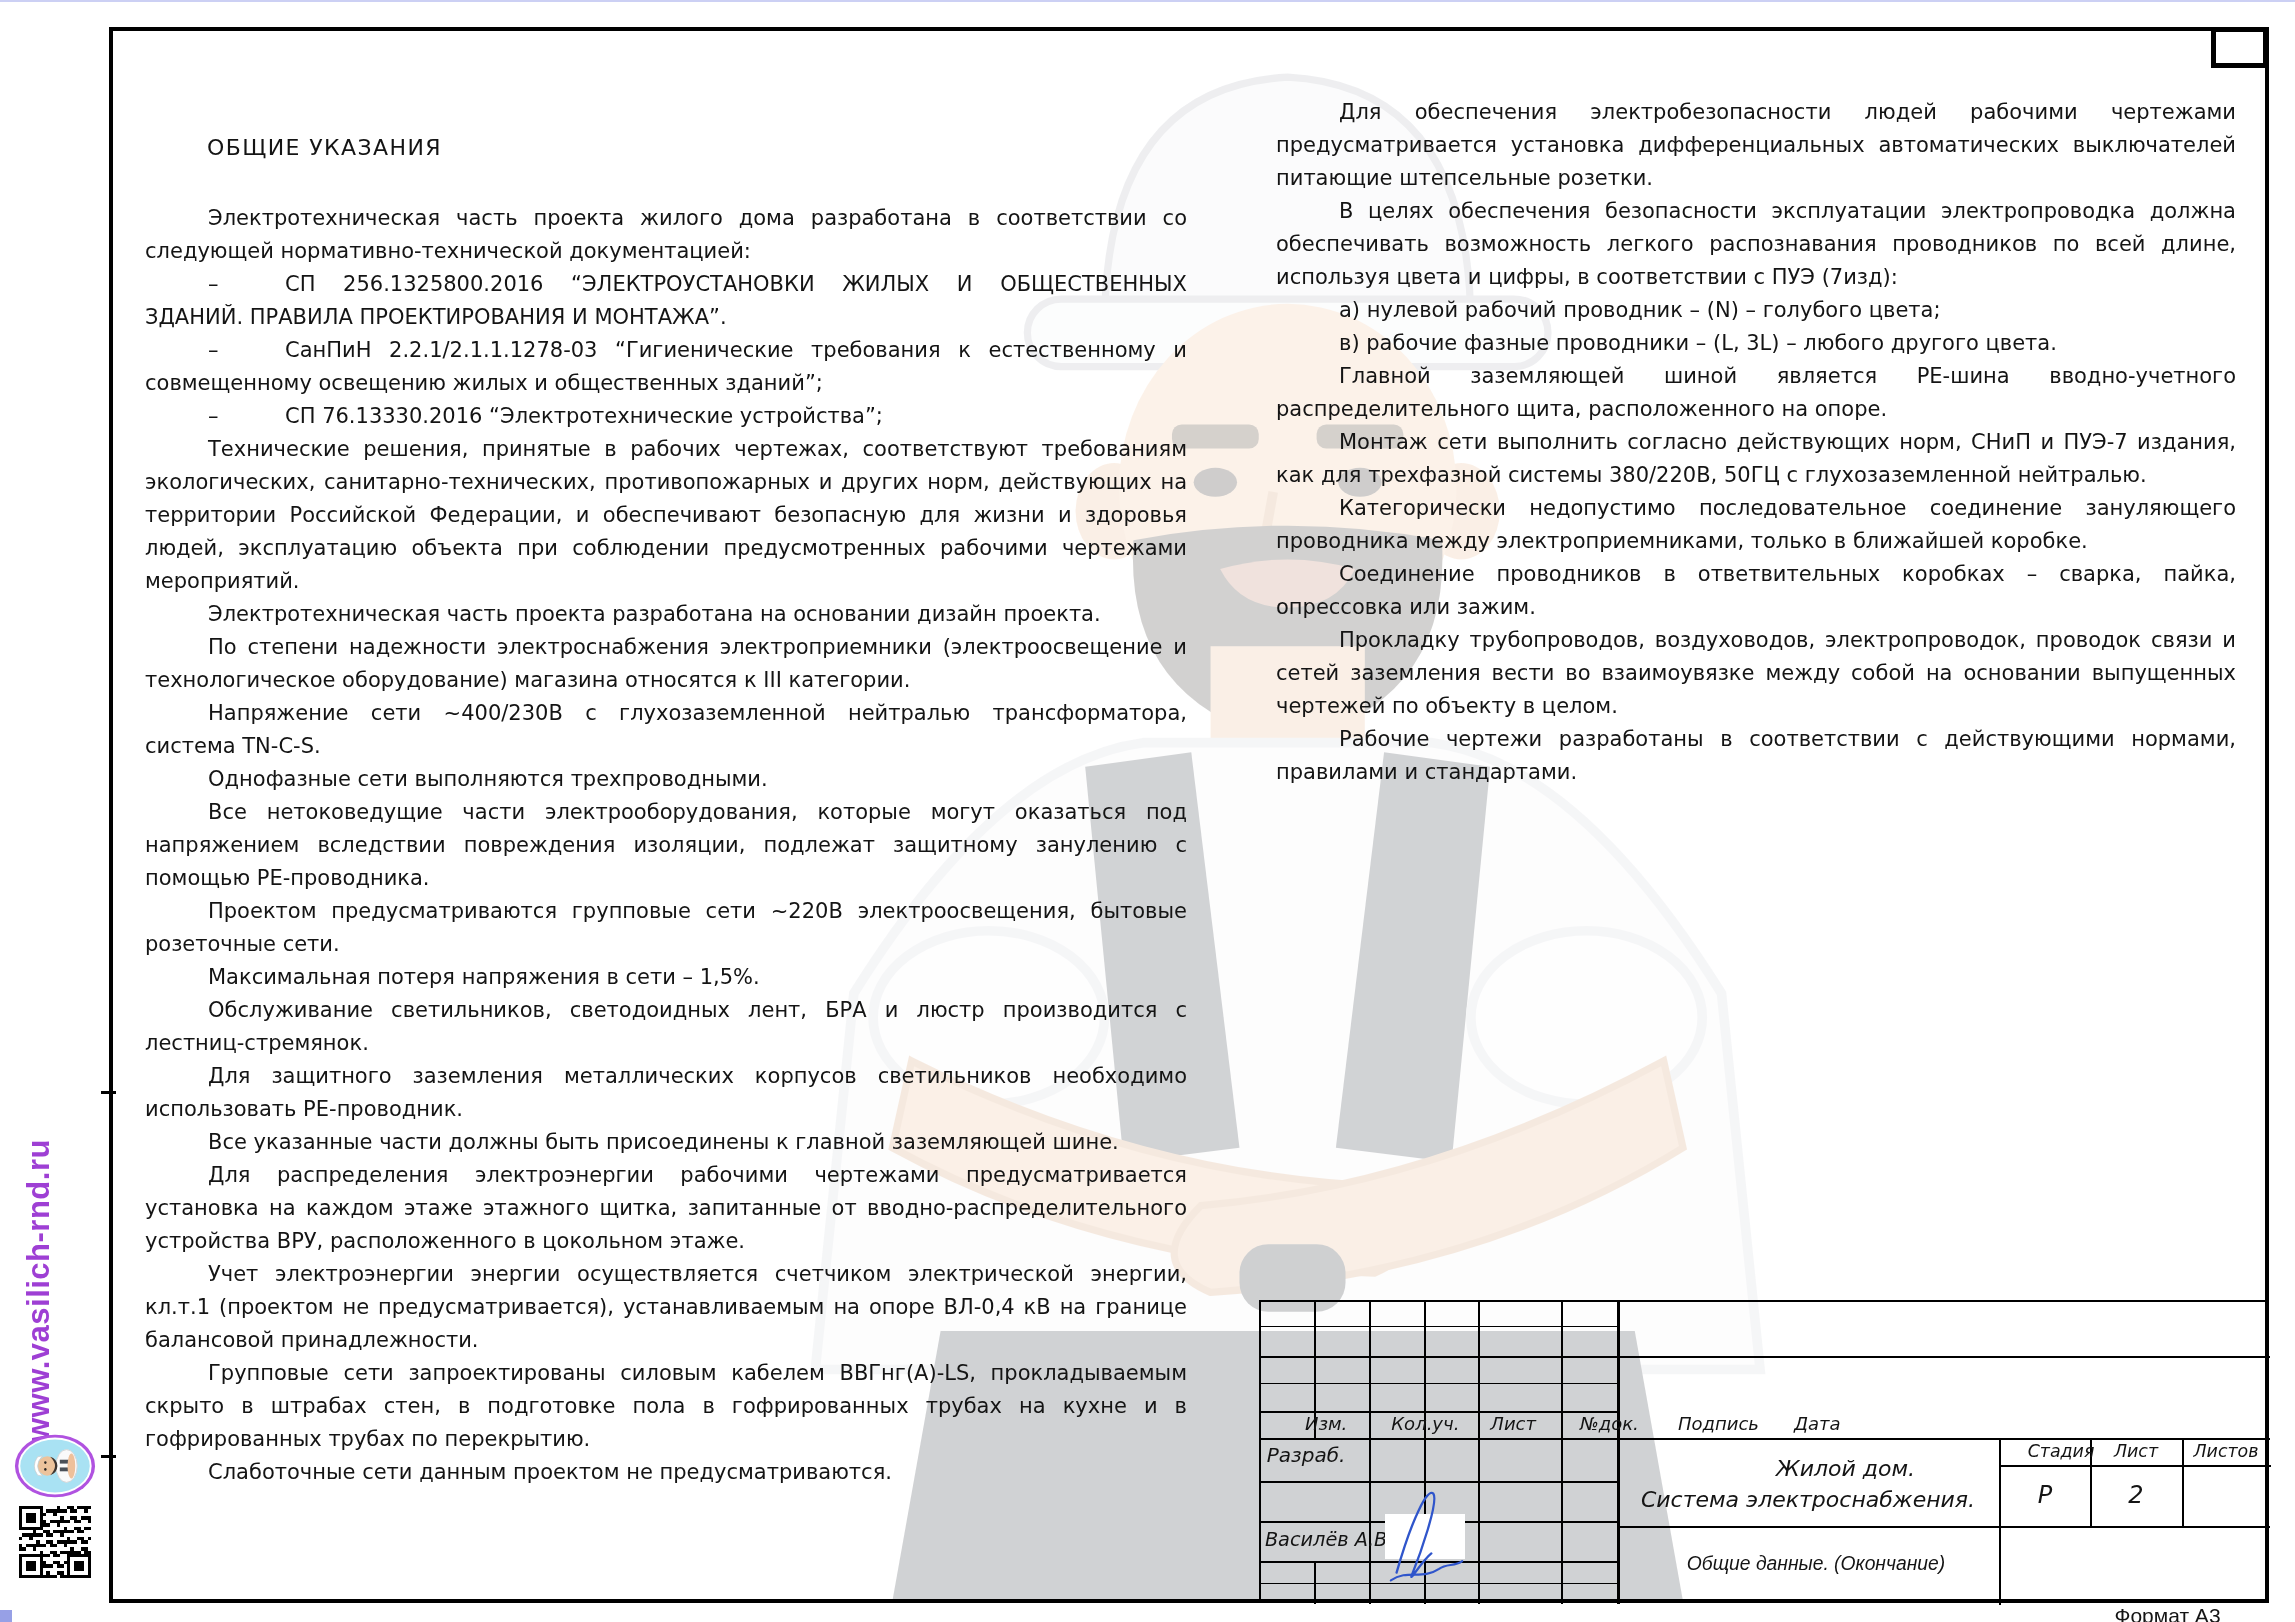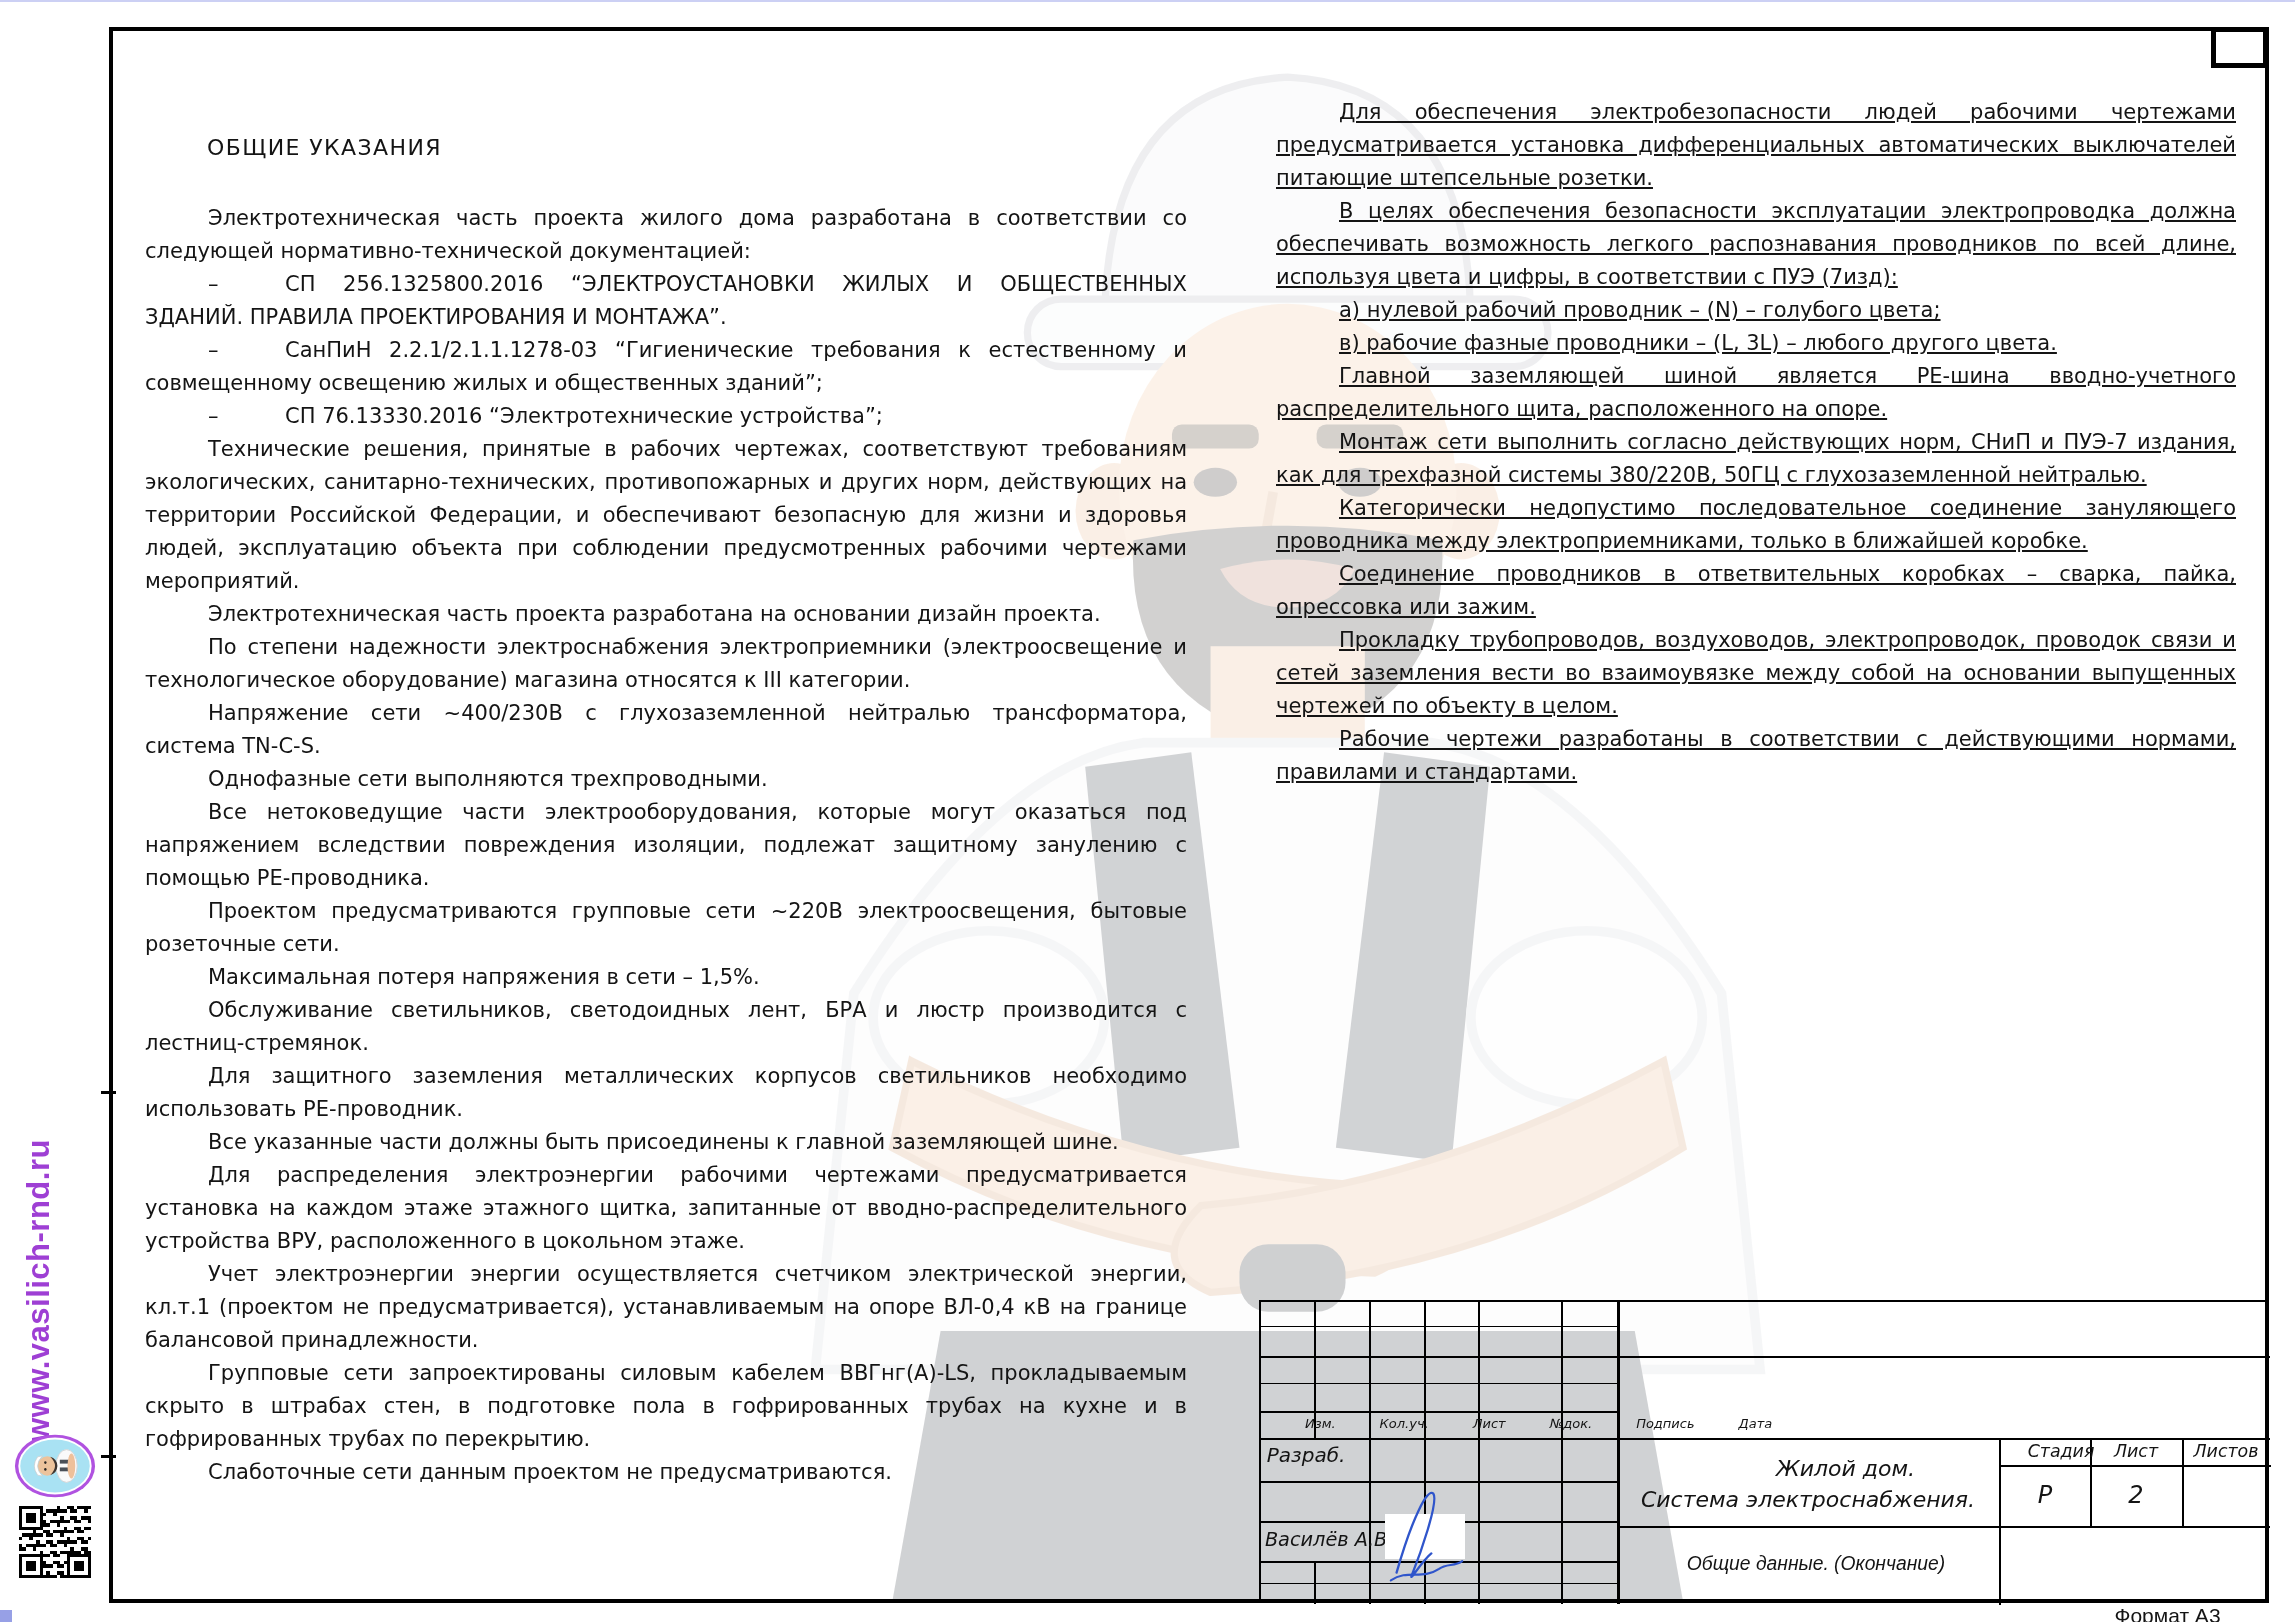--- a/index.html
+++ b/index.html
@@ -12,21 +12,21 @@
   .corner-box{position:absolute;left:2211px;top:26.5px;width:57px;height:41px;
          border:5.3px solid #000;box-sizing:border-box;background:#fff;}
   .fold-mark{position:absolute;width:15.4px;height:3.4px;background:#000;}
 
   
   .watermark{position:absolute;left:661px;top:29px;width:1263px;height:1572px;opacity:.24;}
 
   
   .col{position:absolute;text-align:justify;}
   .col-left{left:145px;top:135px;width:1042px;}
-  .col-right{left:1276px;top:96px;width:960px;text-decoration:underline;}
+  .col-right{left:1276px;top:96px;width:960px;}
   .notes-title{font-size:22px;letter-spacing:1.4px;margin:0 0 42px 62px;font-weight:400;}
   .para{font-size:21px;line-height:33px;margin:0;text-indent:63px;}
   .para .marker{display:inline-block;width:77px;text-indent:0;}
 
   
   .stamp{position:absolute;left:1259px;top:1300px;width:1009px;height:302px;
          border:2.9px solid #000;box-sizing:border-box;}
   .stamp .ln{position:absolute;background:#000;}
   .stamp .cell{position:absolute;font-style:italic;white-space:nowrap;}
   .stamp .cc{text-align:center;}
@@ -39,21 +39,21 @@
 
   
   .site-url{position:absolute;left:21px;top:1119px;height:323px;width:50px;
          writing-mode:vertical-rl;transform:rotate(180deg);
          font-family:"Liberation Sans",sans-serif;font-weight:700;font-size:31px;
          letter-spacing:0.5px;}
   .site-logo{position:absolute;left:13.5px;top:1433px;width:82px;height:66px;}
   .qr{position:absolute;left:19.3px;top:1506px;width:72px;height:72px;}
 
   .rev-row{position:absolute;left:0;top:109px;width:357px;height:26px;display:flex;}
-  .rev-row span{display:block;font-style:italic;font-size:13px;text-align:center;
+  .rev-row span{display:block;font-style:italic;font-size:18px;text-align:center;
          line-height:26px;white-space:nowrap;overflow:visible;padding-left:44px;}
 </style>
 </head>
 <body>
 
 <div class="sheet">
 
   <div class="top-edge"></div>
   <div class="corner-square"></div>
 

